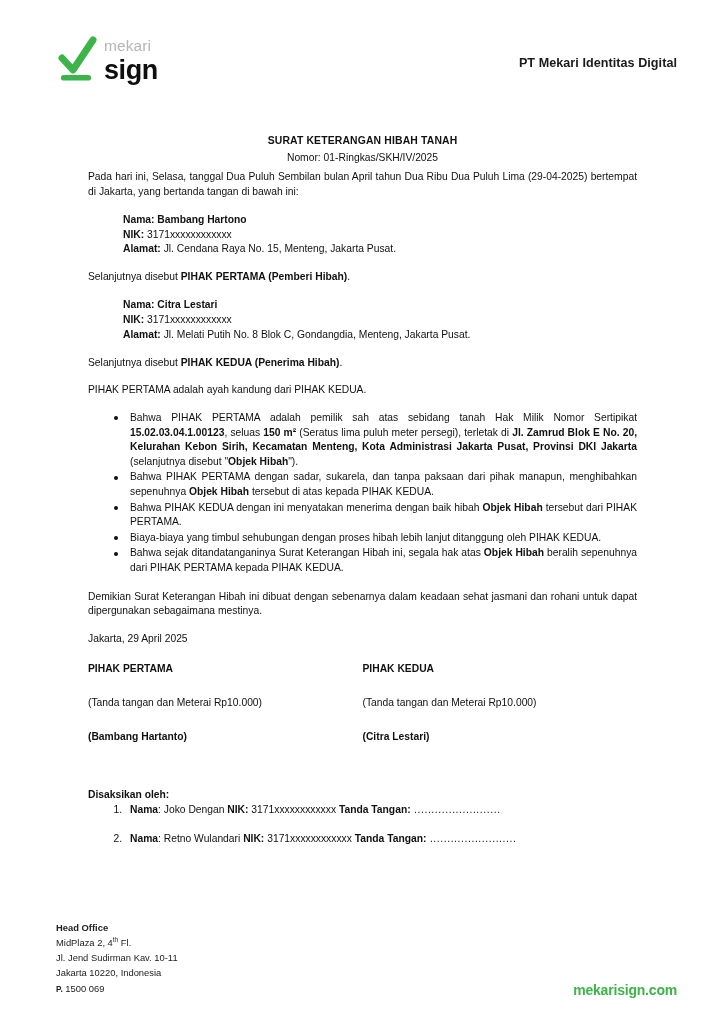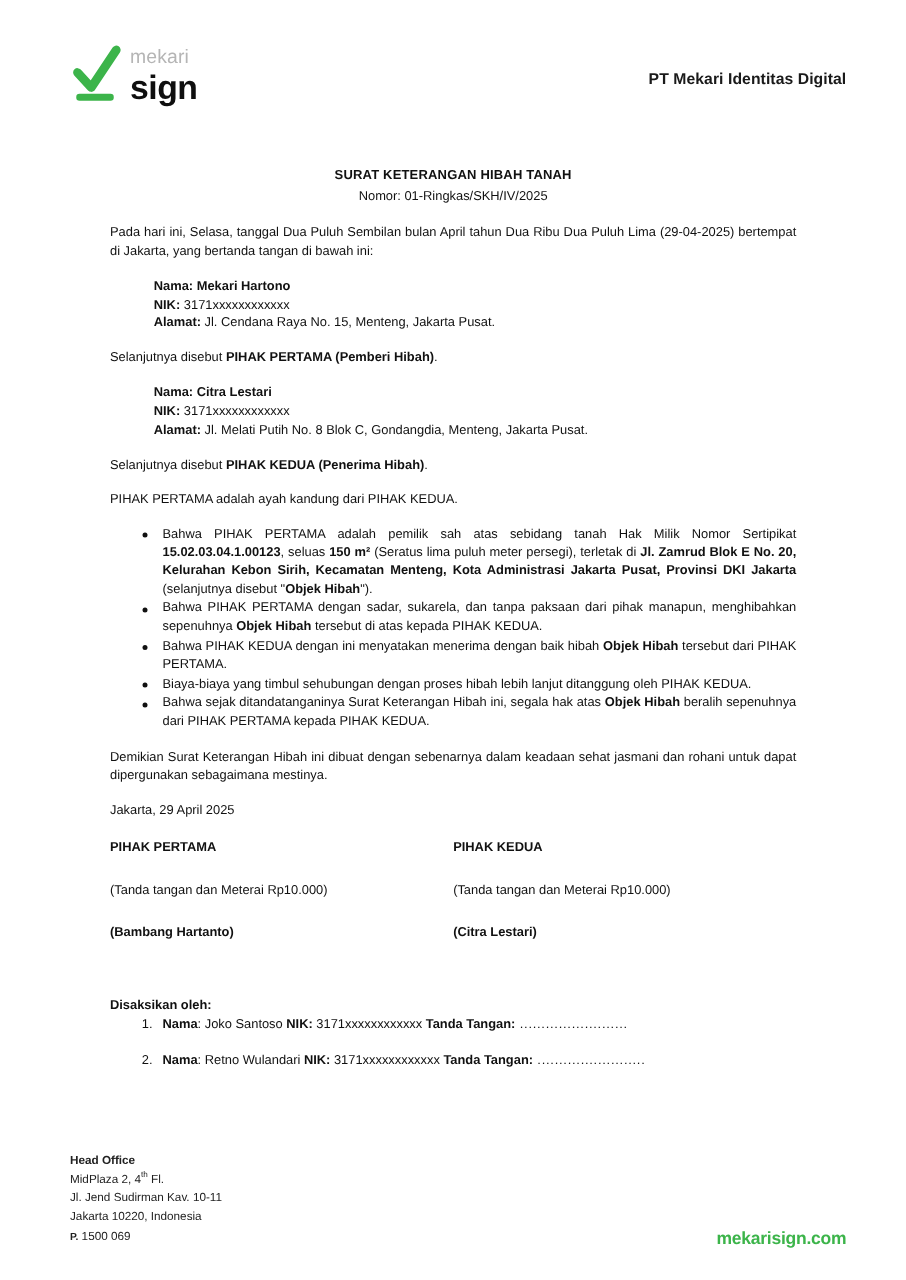--- a/index.html
+++ b/index.html
@@ -88,21 +88,21 @@
   }
   .title-block { text-align: center; }
   .doc-title {
     font-weight: 700;
     font-size: 10.4px;
     letter-spacing: .15px;
     margin: 0 0 2px 0;
   }
   .doc-number {
     font-size: 10.3px;
-    margin: 0 0 15px 0;
+    margin: 0 0 5px 0;
   }
   p.para {
     margin: 0 0 13px 0;
     text-align: justify;
   }
   p.para.tight { margin-bottom: 11px; }
   .party {
     margin: 0 0 13px 0;
     padding-left: 35px;
     line-height: 1.45;
@@ -228,21 +228,21 @@
     <div class="title-block">
       <div class="doc-title">SURAT KETERANGAN HIBAH TANAH</div>
       <div class="doc-number">Nomor: 01-Ringkas/SKH/IV/2025</div>
     </div>
 
     <p class="para">Pada hari ini, Selasa, tanggal Dua Puluh Sembilan bulan April tahun Dua Ribu Dua Puluh Lima (29-04-2025) bertempat di Jakarta, yang bertanda tangan di bawah ini:</p>
 
     <div class="party">
       <div>
         <b>Nama:</b>
-        <b>Mekari Hartono</b>
+        <b>Bambang Hartono</b>
       </div>
       <div>
         <b>NIK:</b>
         <span>3171xxxxxxxxxxxx</span>
       </div>
       <div>
         <b>Alamat:</b>
         <span>Jl. Cendana Raya No. 15, Menteng, Jakarta Pusat.</span>
       </div>
     </div>
@@ -289,21 +289,21 @@
       </div>
       <div class="sign-col">
         <div class="sign-head">PIHAK KEDUA</div>
         <div class="sign-note">(Tanda tangan dan Meterai Rp10.000)</div>
         <div class="sign-name">(Citra Lestari)</div>
       </div>
     </div>
 
     <div class="witness-title">Disaksikan oleh:</div>
     <ol class="witnesses">
-      <li><b>Nama</b><span>: Joko Santoso </span><b>NIK:</b><span> 3171xxxxxxxxxxxx </span><b>Tanda Tangan:</b><span class="dots"> .........................</span></li>
+      <li><b>Nama</b><span>: Joko Dengan </span><b>NIK:</b><span> 3171xxxxxxxxxxxx </span><b>Tanda Tangan:</b><span class="dots"> .........................</span></li>
       <li><b>Nama</b><span>: Retno Wulandari </span><b>NIK:</b><span> 3171xxxxxxxxxxxx </span><b>Tanda Tangan:</b><span class="dots"> .........................</span></li>
     </ol>
 
   </div>
 
   <div class="footer">
     <div class="f-head">Head Office</div>
     <div><span>MidPlaza 2, 4</span><sup>th</sup><span> Fl.</span></div>
     <div>Jl. Jend Sudirman Kav. 10-11</div>
     <div>Jakarta 10220, Indonesia</div>

